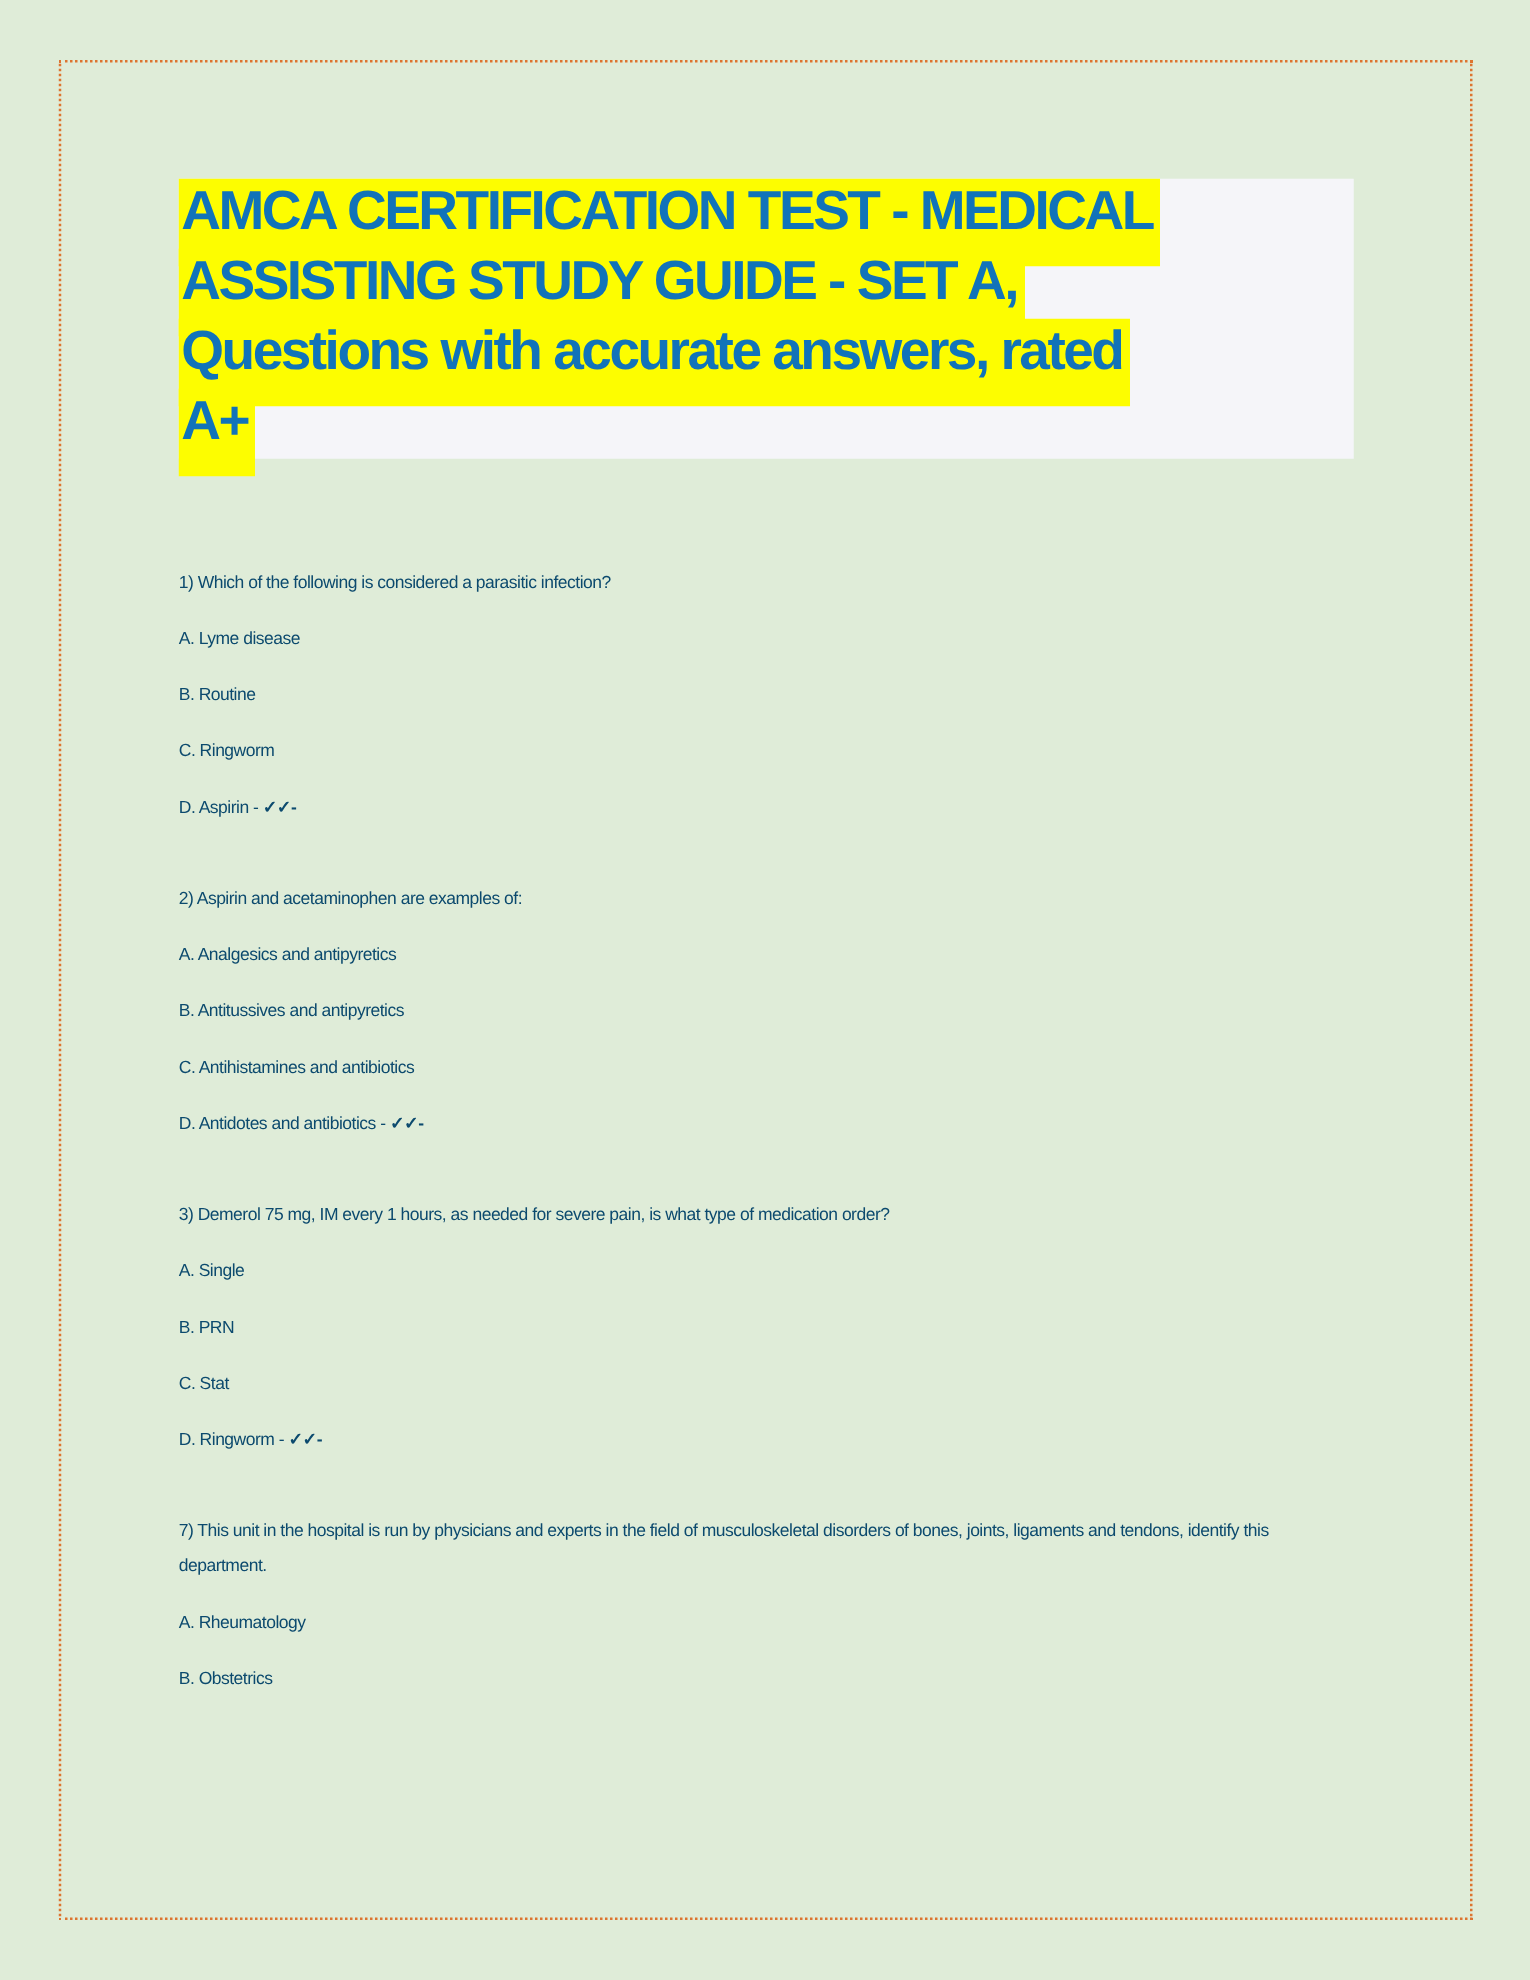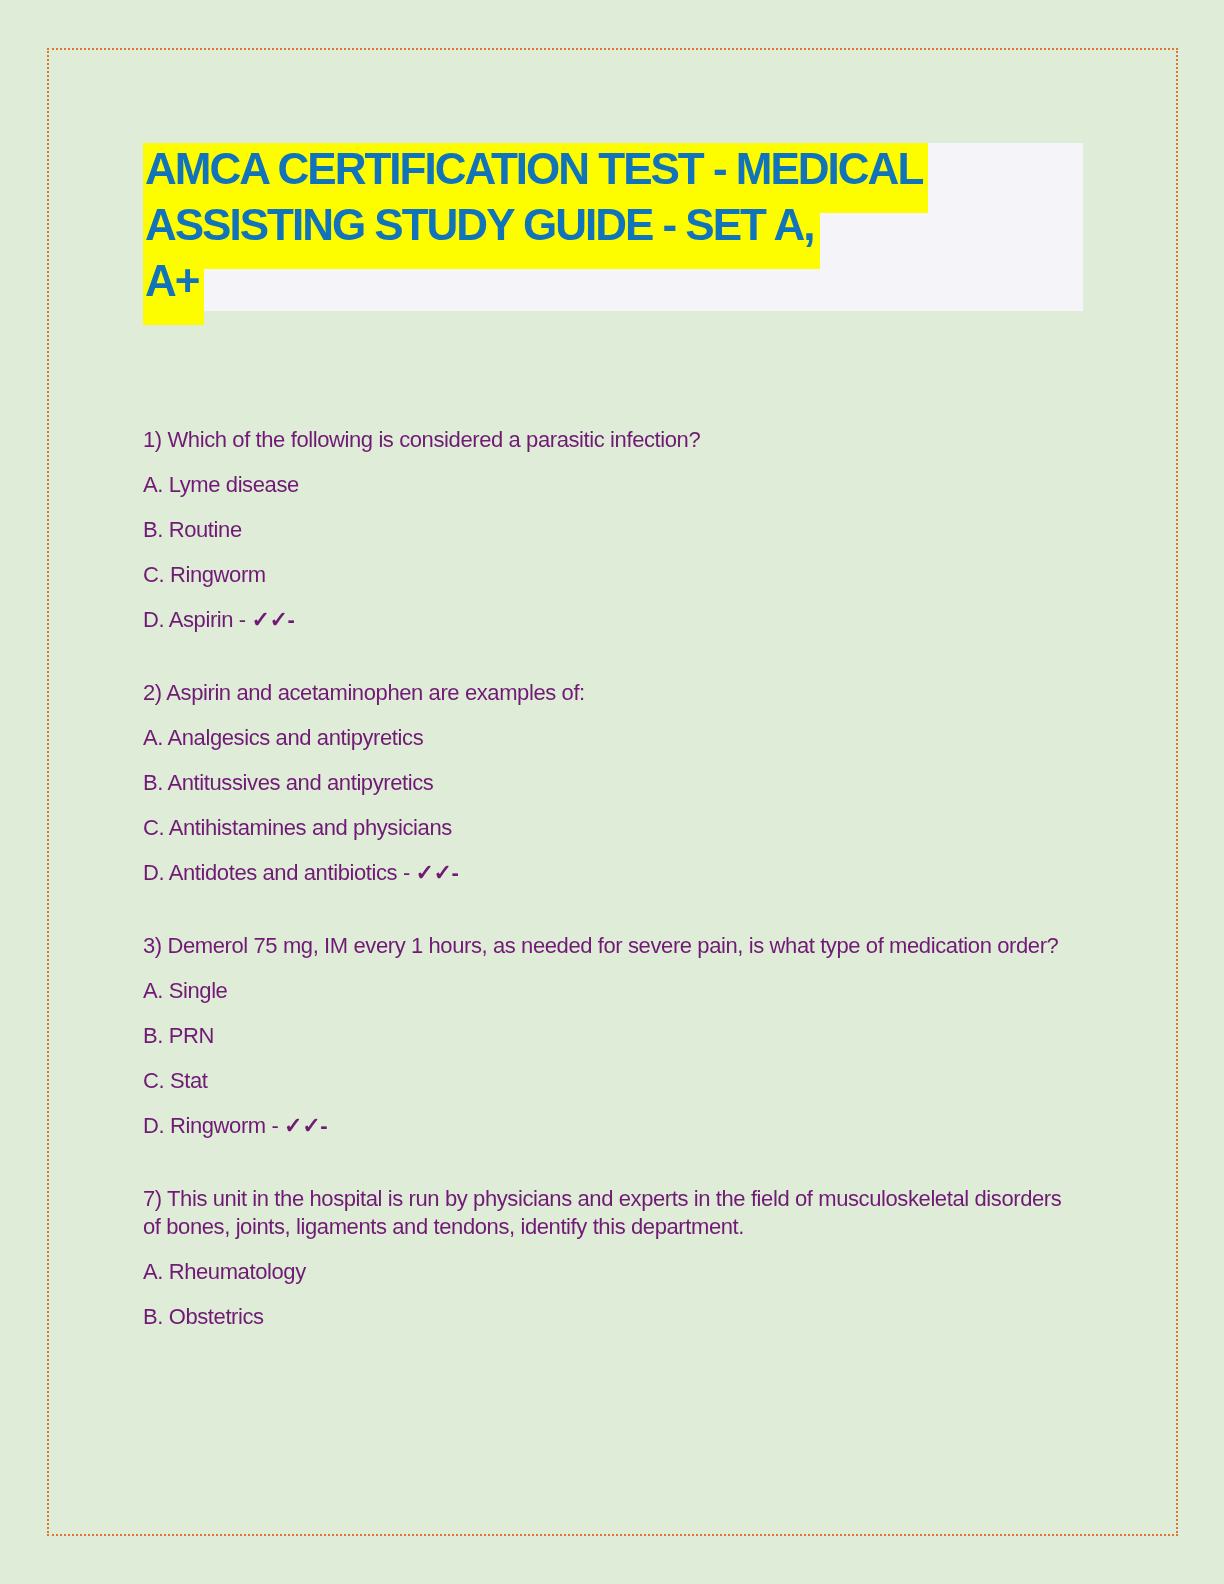--- a/index.html
+++ b/index.html
@@ -45,23 +45,23 @@
   }
   .title-line .hl {
     display: inline-block;
     height: 70px;
     line-height: 51px;
     background: #fdfd00;
     padding: 0 6px 0 2px;
   }
   
   .questions {
-    margin-top: 115px;
-    color: #701a75;
-    font-size: 22px;
+    margin-top: 84px;
+    color: #0c4a6e;
+    font-size: 14px;
     letter-spacing: -0.4px;
   }
   .question {
     margin-bottom: 45px;
   }
   .question p {
     margin: 0 0 17px 0;
     line-height: 28px;
   }
   .checkmarks {
@@ -76,39 +76,42 @@
 <div class="content">
 
   <div class="title-box">
     <div class="title-line">
       <span class="hl">AMCA CERTIFICATION TEST - MEDICAL</span>
     </div>
     <div class="title-line">
       <span class="hl">ASSISTING STUDY GUIDE - SET A,</span>
     </div>
     <div class="title-line">
+      <span class="hl">Questions with accurate answers, rated</span>
+    </div>
+    <div class="title-line">
       <span class="hl">A+</span>
     </div>
   </div>
 
   <div class="questions">
 
     <div class="question">
       <p>1) Which of the following is considered a parasitic infection?</p>
       <p><span>A. Lyme disease</span><span class="checkmarks"></span></p>
       <p><span>B. Routine</span><span class="checkmarks"></span></p>
       <p><span>C. Ringworm</span><span class="checkmarks"></span></p>
       <p><span>D. Aspirin - </span><span class="checkmarks">✓✓-</span></p>
     </div>
 
     <div class="question">
       <p>2) Aspirin and acetaminophen are examples of:</p>
       <p><span>A. Analgesics and antipyretics</span><span class="checkmarks"></span></p>
       <p><span>B. Antitussives and antipyretics</span><span class="checkmarks"></span></p>
-      <p><span>C. Antihistamines and physicians</span><span class="checkmarks"></span></p>
+      <p><span>C. Antihistamines and antibiotics</span><span class="checkmarks"></span></p>
       <p><span>D. Antidotes and antibiotics - </span><span class="checkmarks">✓✓-</span></p>
     </div>
 
     <div class="question">
       <p>3) Demerol 75 mg, IM every 1 hours, as needed for severe pain, is what type of medication order?</p>
       <p><span>A. Single</span><span class="checkmarks"></span></p>
       <p><span>B. PRN</span><span class="checkmarks"></span></p>
       <p><span>C. Stat</span><span class="checkmarks"></span></p>
       <p><span>D. Ringworm - </span><span class="checkmarks">✓✓-</span></p>
     </div>

